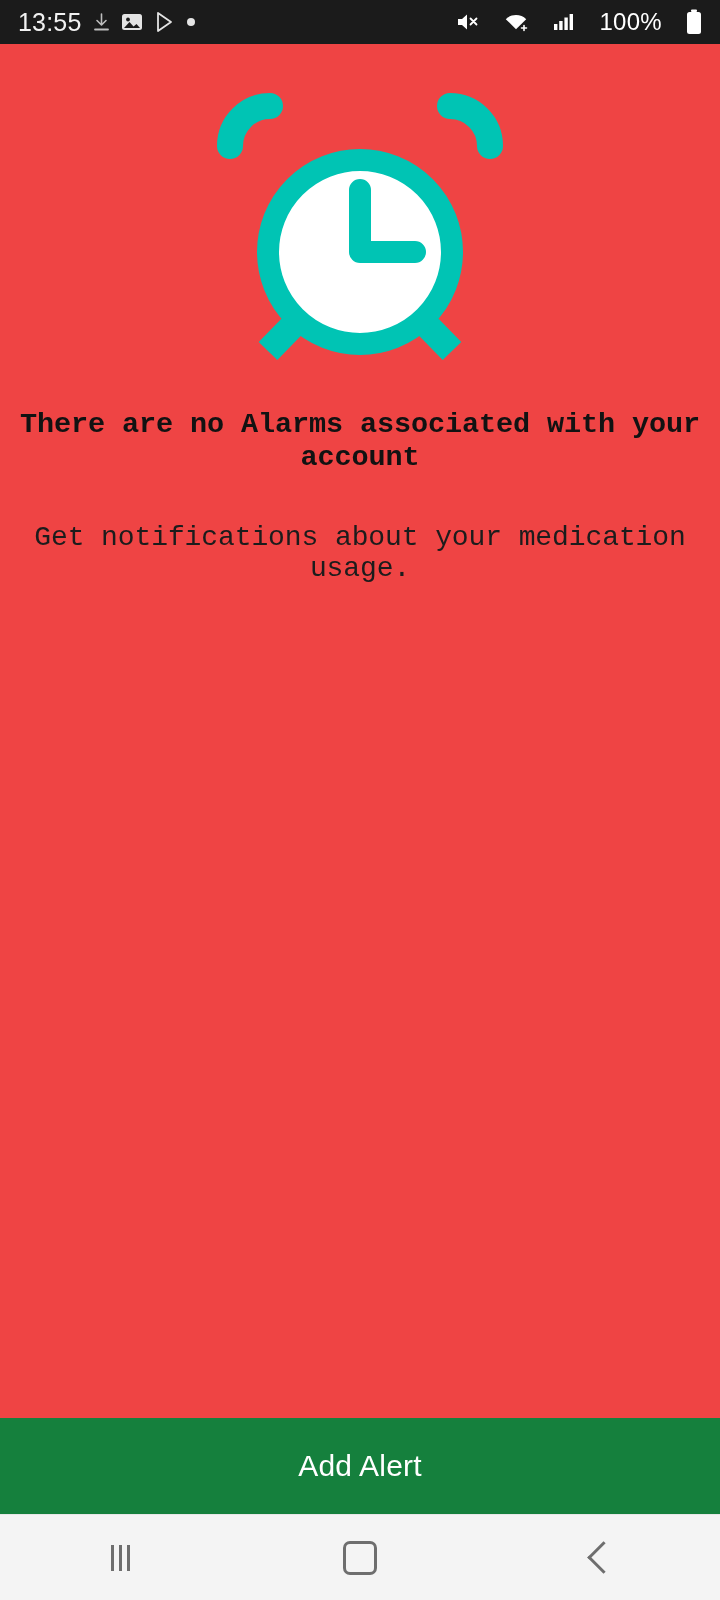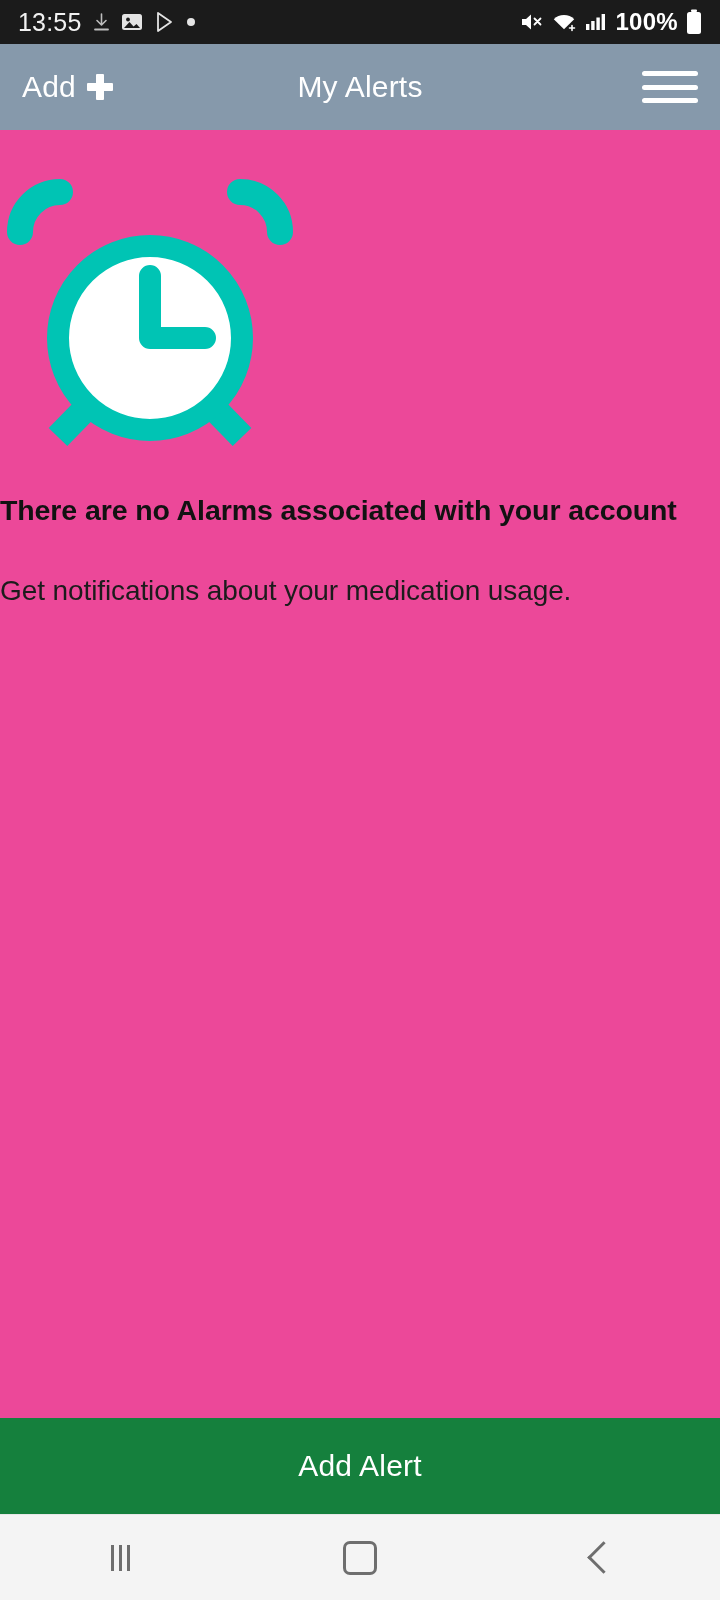--- a/index.html
+++ b/index.html
@@ -45,22 +45,21 @@
   }
   .status-icon {
     display: inline-flex;
     align-items: center;
     justify-content: center;
     color: #dddddd;
   }
   .status-spacer { flex: 1; }
   .status-right {
     display: flex;
-    gap: 8px;
-    font-weight: bold;
+    gap: 24px;
   }
   .battery-text {
     font-size: 24px;
     color: #ffffff;
     letter-spacing: 0.3px;
   }
 
   
   .app-bar {
     height: 86px;
@@ -128,26 +127,27 @@
   .menu-btn span {
     display: block;
     height: 5px;
     background: #ffffff;
     border-radius: 3px;
   }
 
   
   .content {
     flex: 1;
-    background: #ec4899;
+    background: #ef4444;
     display: flex;
     flex-direction: column;
-    align-items: flex-start;
+    align-items: center;
     padding-top: 42px;
     box-sizing: border-box;
+    font-family: Liberation Mono, monospace;
   }
   .alarm-illustration {
     width: 300px;
     height: 280px;
     display: block;
   }
   .empty-title {
     margin-top: 42px;
     font-size: 28.5px;
     font-weight: bold;
@@ -279,32 +279,20 @@
       <span class="battery-text">100%</span>
       <span class="status-icon">
         <svg width="16" height="26" viewBox="0 0 16 26" aria-hidden="true">
           <rect x="5" y="0.5" width="6" height="2.5" rx="1" fill="#ffffff"></rect>
           <rect x="1" y="3" width="14" height="22" rx="2.5" fill="#ffffff"></rect>
         </svg>
       </span>
     </div>
   </div>
 
-  <div class="app-bar">
-    <div class="add-btn">
-      <span class="add-btn-label">Add</span>
-      <span class="plus-icon"></span>
-    </div>
-    <div class="app-bar-title">My Alerts</div>
-    <div class="menu-btn">
-      <span></span>
-      <span></span>
-      <span></span>
-    </div>
-  </div>
 
   <div class="content">
     <svg class="alarm-illustration" viewBox="0 0 300 280" aria-hidden="true">
 
       <path d="M20 60 A40 40 0 0 1 60 20" stroke="#00c4b4" stroke-width="26" fill="none" stroke-linecap="round"></path>
 
       <path d="M240 20 A40 40 0 0 1 280 60" stroke="#00c4b4" stroke-width="26" fill="none" stroke-linecap="round"></path>
 
       <path d="M58 265 L100 222" stroke="#00c4b4" stroke-width="26" fill="none" stroke-linecap="butt"></path>
       <path d="M242 265 L200 222" stroke="#00c4b4" stroke-width="26" fill="none" stroke-linecap="butt"></path>

